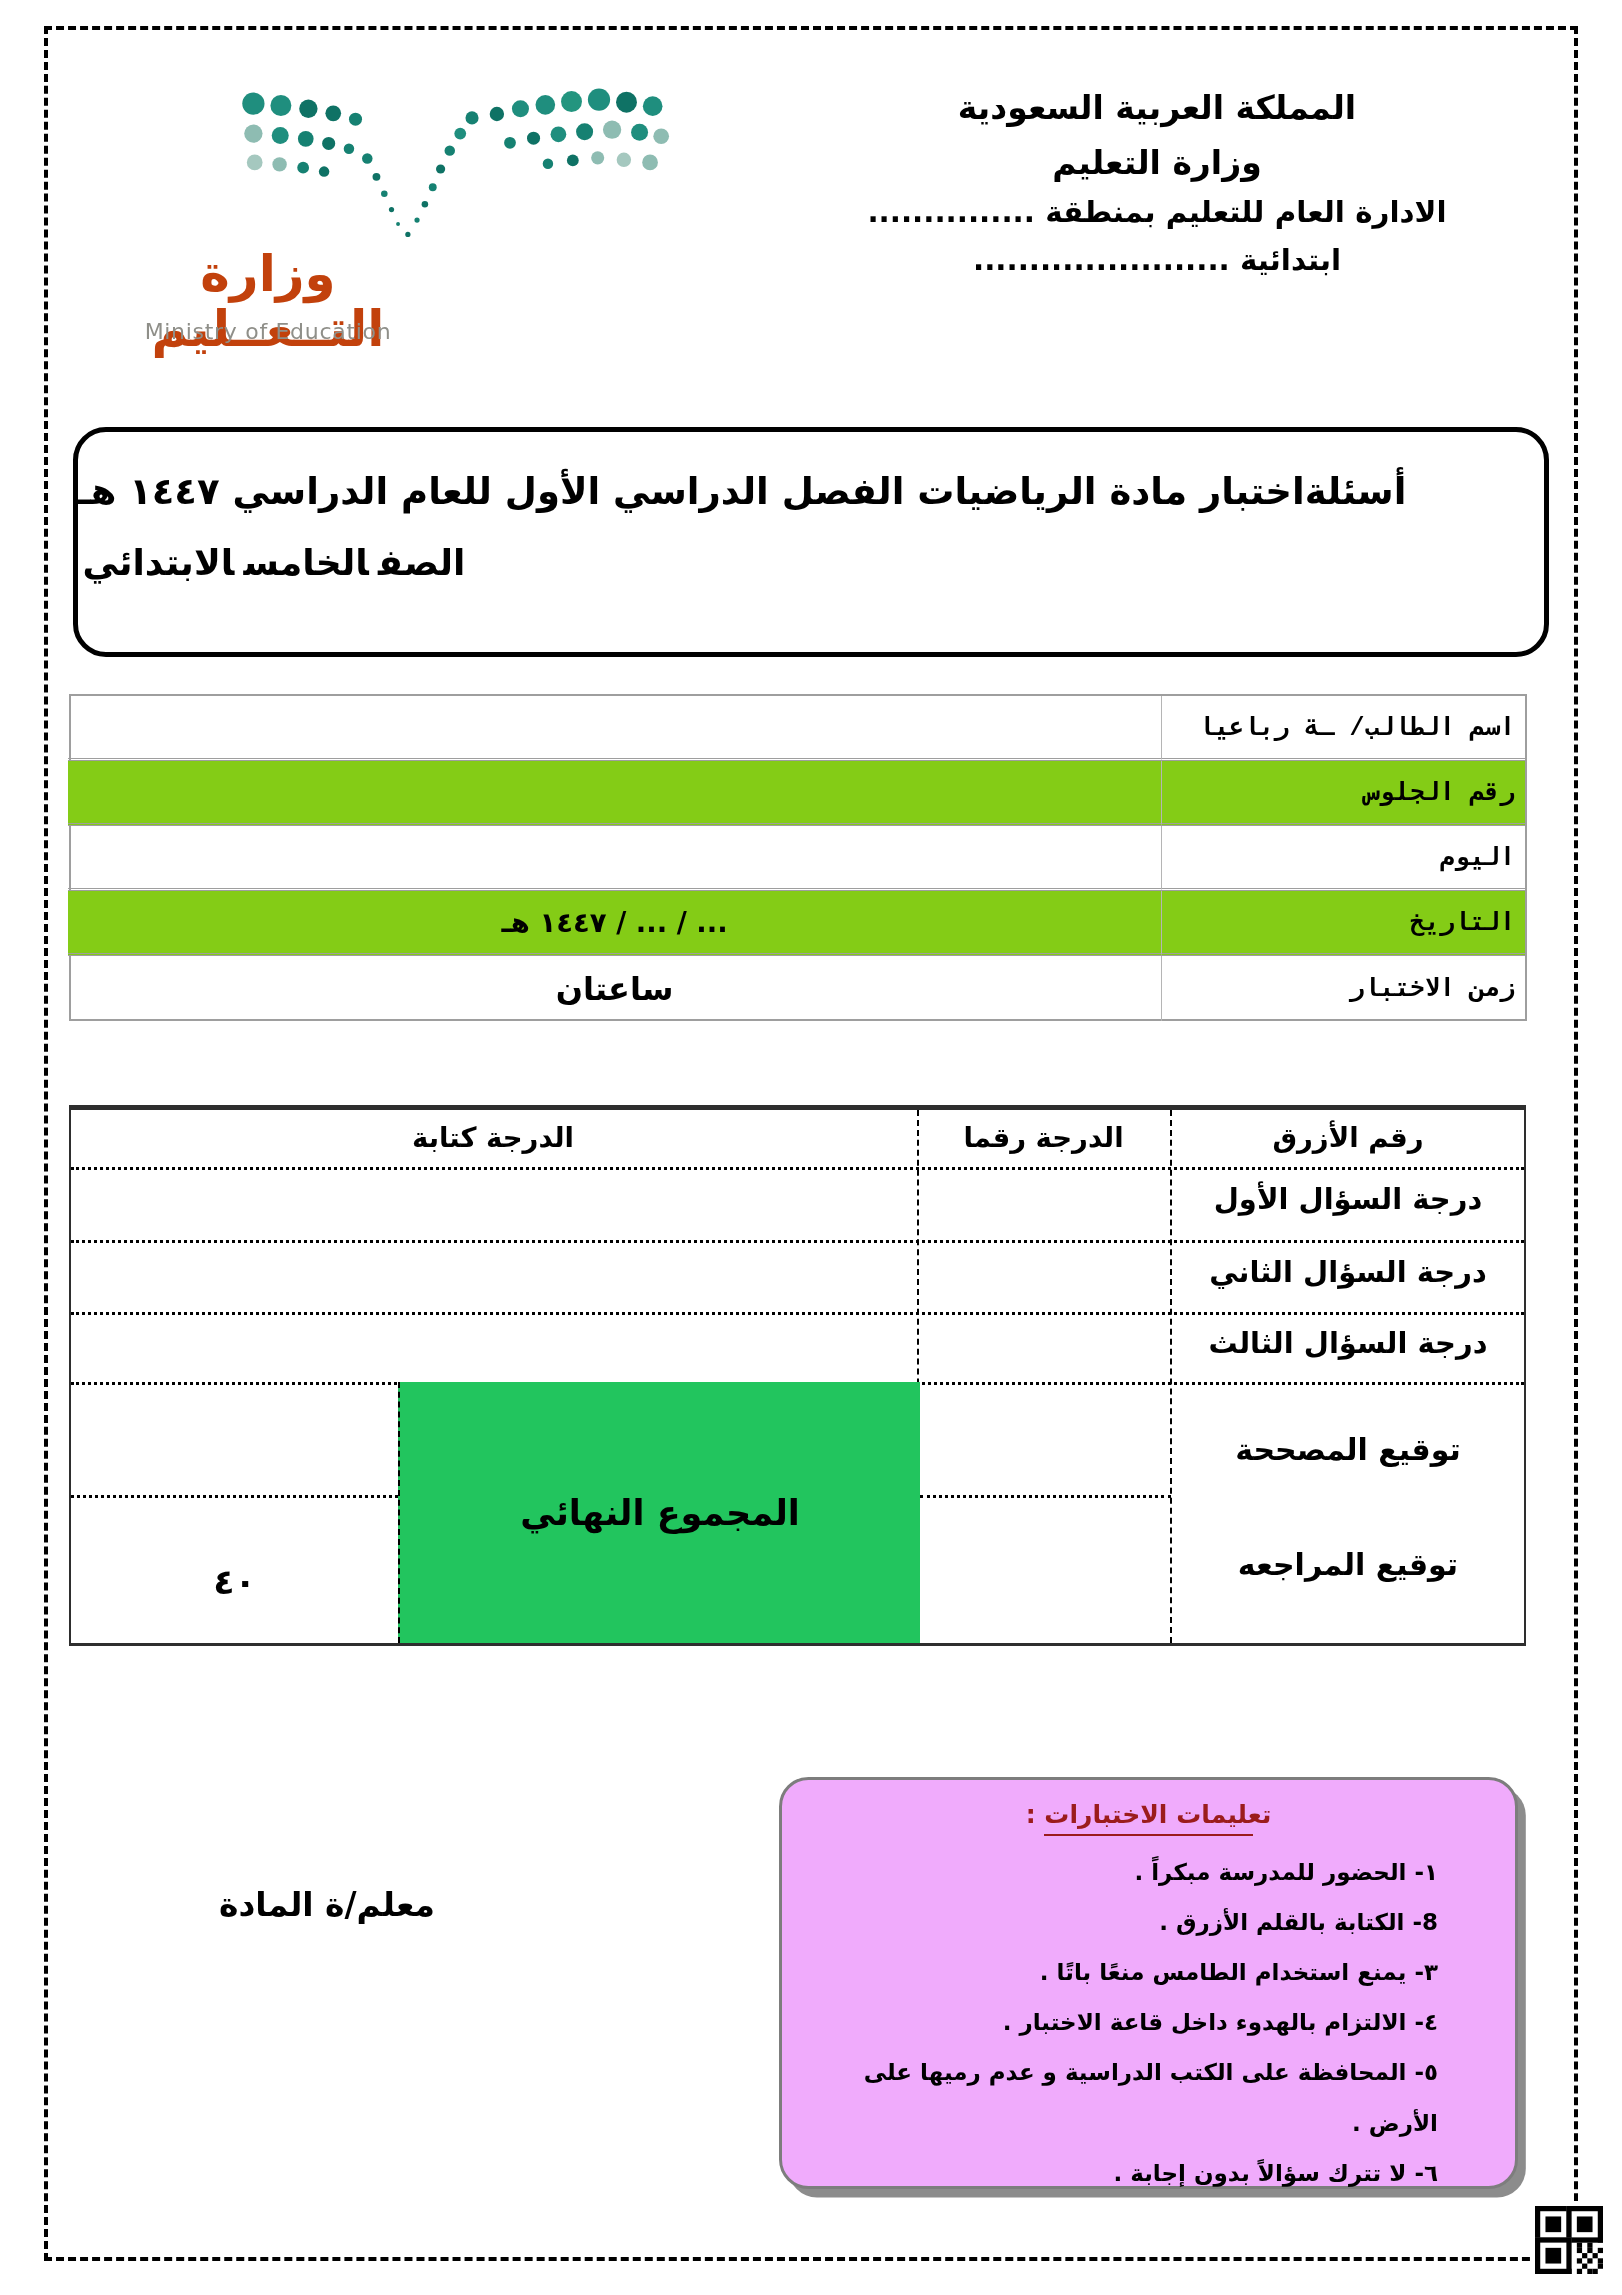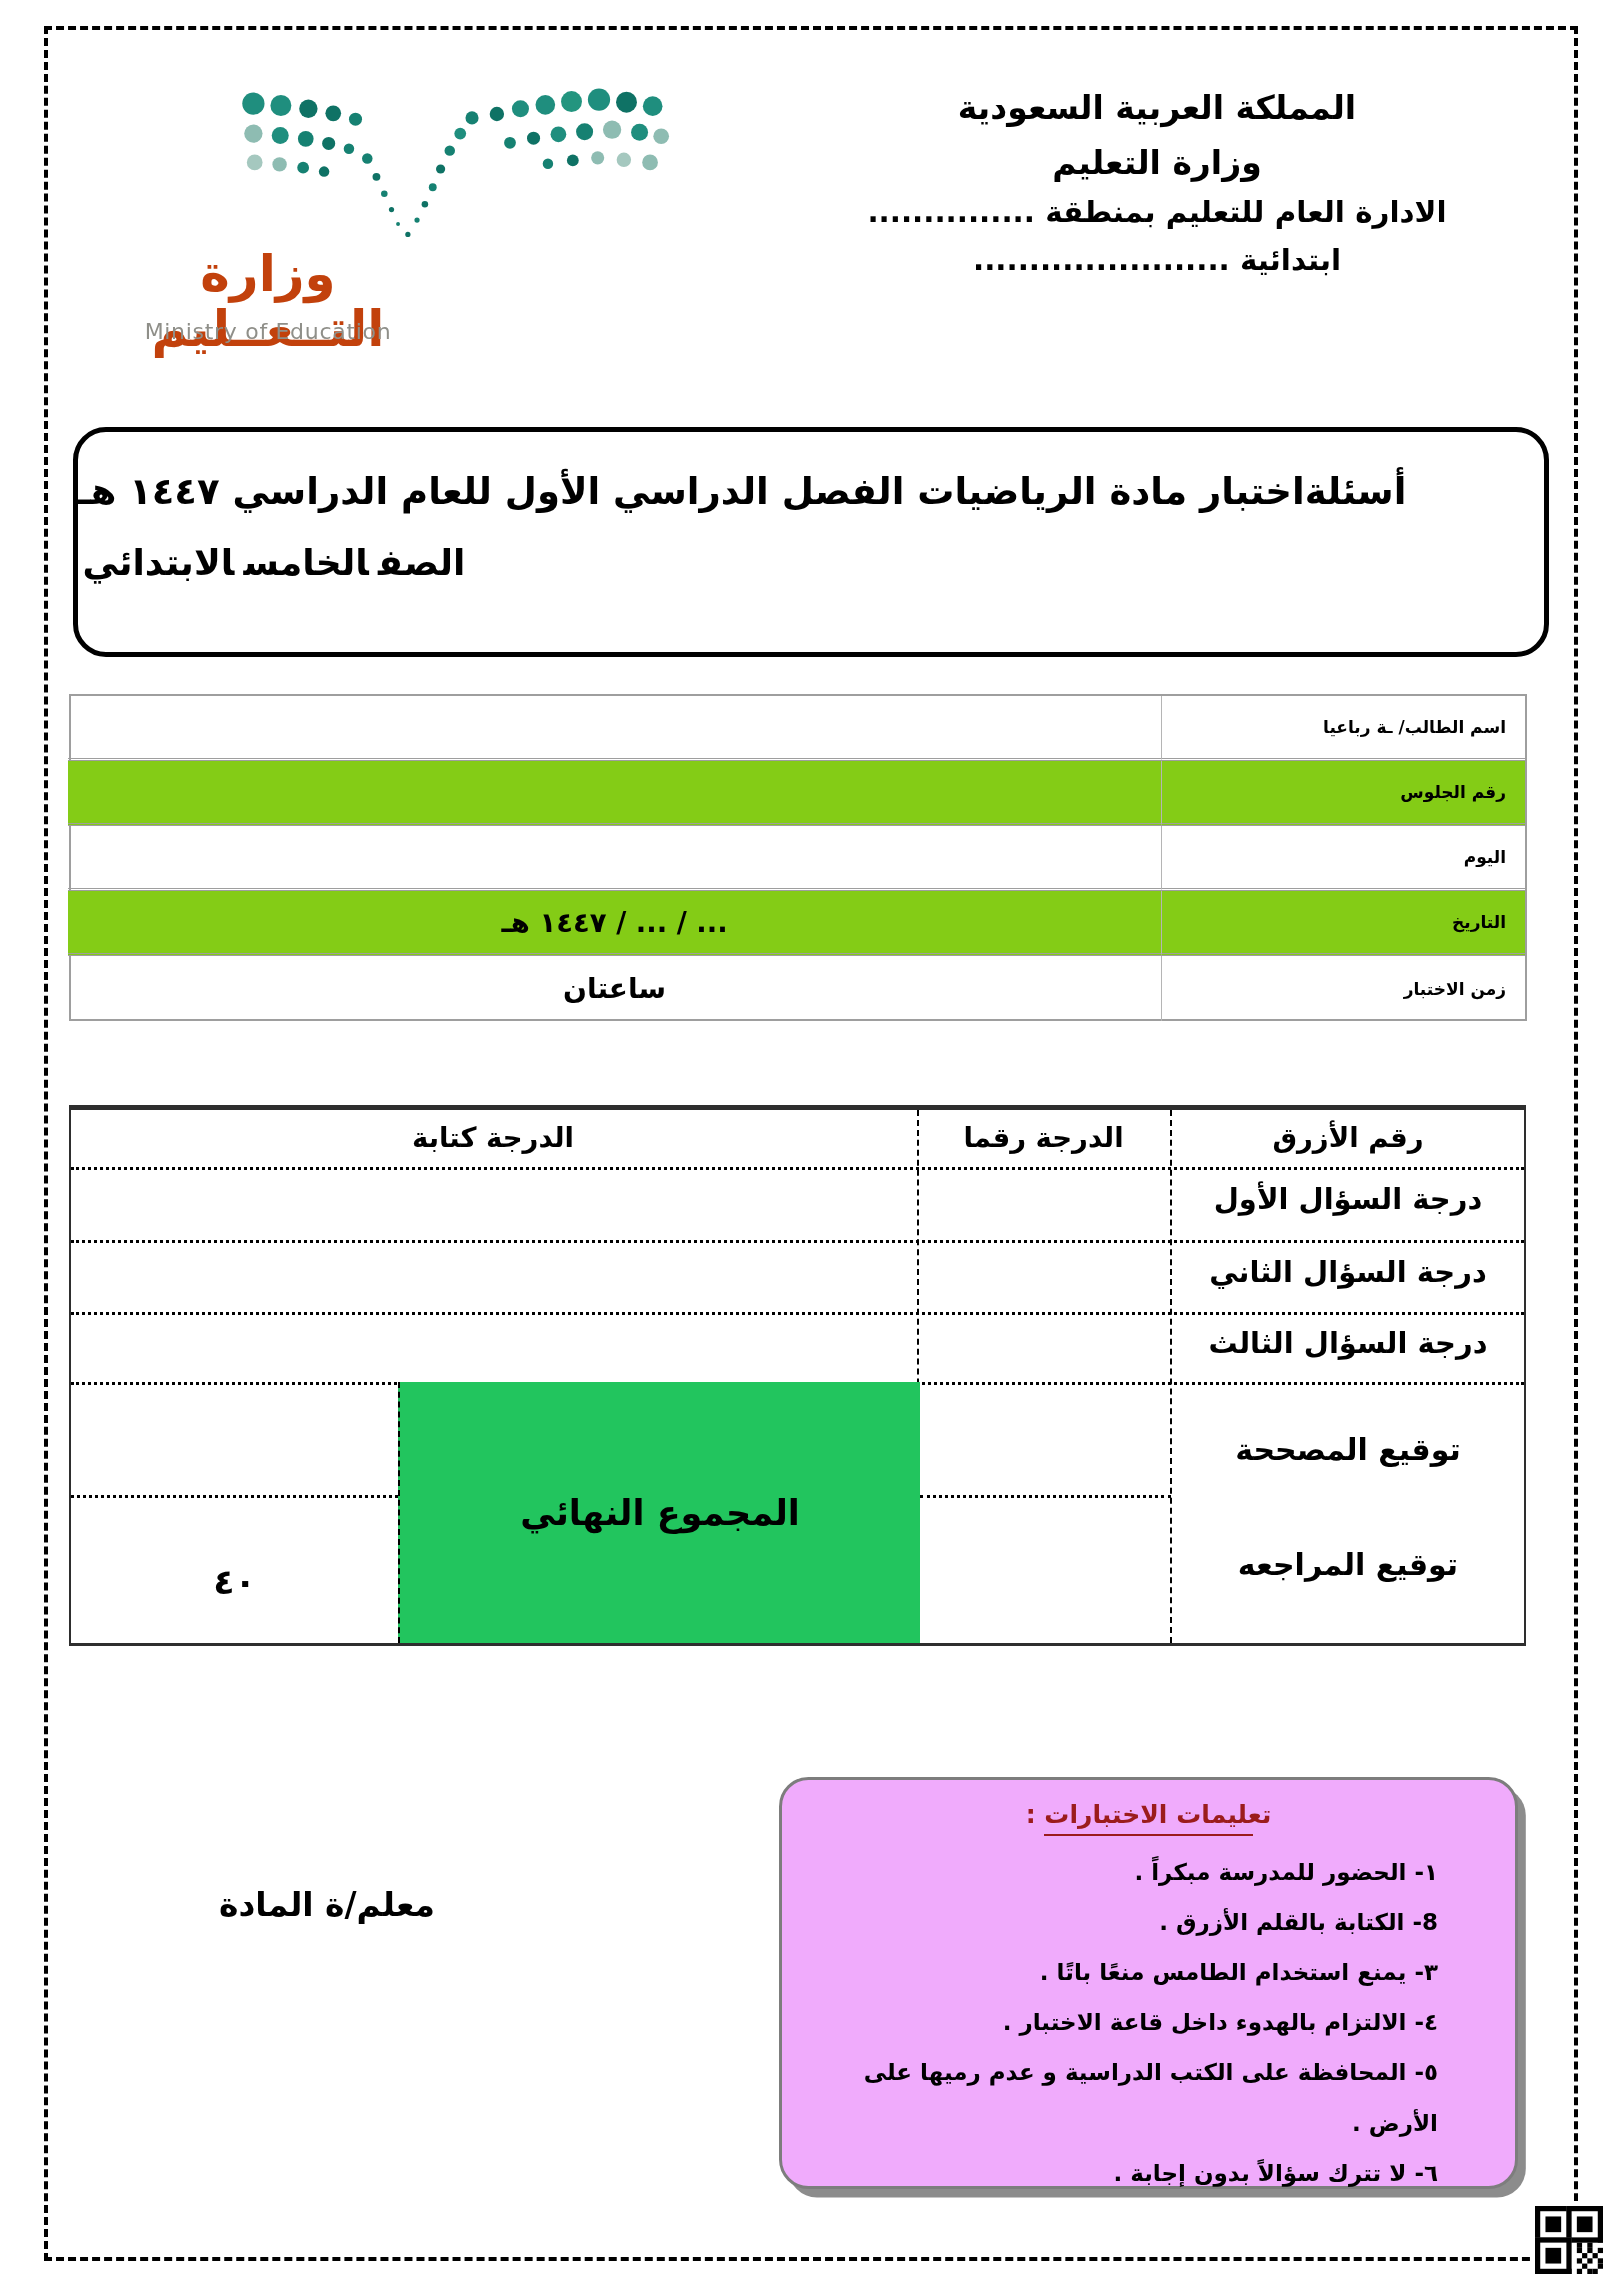--- a/index.html
+++ b/index.html
@@ -46,28 +46,28 @@
   .student-table{
     position:absolute;left:69px;top:694px;width:1458px;height:327px;
     display:grid;grid-template-columns:364px 1093px;grid-auto-rows:65px;
     direction:rtl;border:2px solid #9e9e9e;box-sizing:border-box;
   }
   .st-cell{
     display:flex;align-items:center;box-sizing:border-box;
     border-bottom:3.3px double #9e9e9e;
   }
   .st-label{
-    font-weight:bold;font-size:17px;padding-right:19px;
-    border-left:1.3px solid #b5b5b5;justify-content:flex-start;
+    font-weight:bold;font-size:25px;padding-right:10px;
+    border-left:1.3px solid #b5b5b5;justify-content:flex-start;font-family:Liberation Mono, monospace;
   }
   .st-value{justify-content:center;font-weight:bold;}
   .st-row-alt{background:#84cc16;}
   .st-last{border-bottom:none;}
   .st-date{font-size:27.5px;}
-  .st-time{font-size:28px;text-align:center;}
+  .st-time{font-size:32px;text-align:center;}
   
   .grades{
     position:absolute;left:69px;top:1105px;width:1457px;height:541px;
     border:2.6px solid #2e2e2e;border-top-width:5.2px;border-bottom-width:3.3px;
     box-sizing:border-box;direction:rtl;
   }
   .vdash{position:absolute;top:0;bottom:0;width:0;border-left:2.6px dashed #000;}
   .hdot{position:absolute;height:0;border-top:3.3px dotted #000;}
   .g-text{position:absolute;text-align:center;font-weight:bold;direction:rtl;}
   .gray-box{

